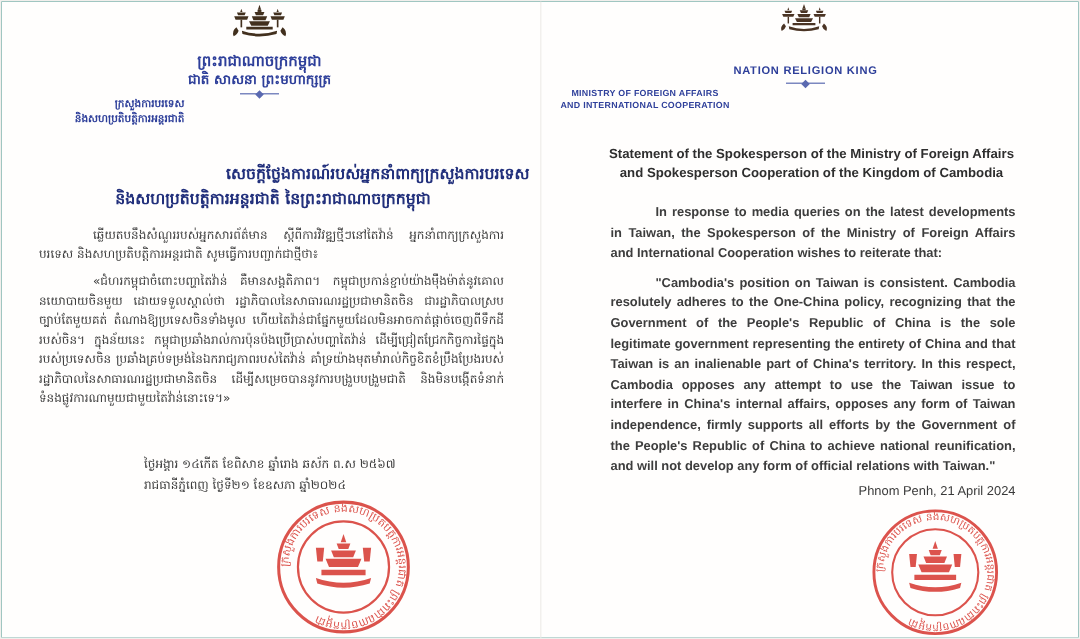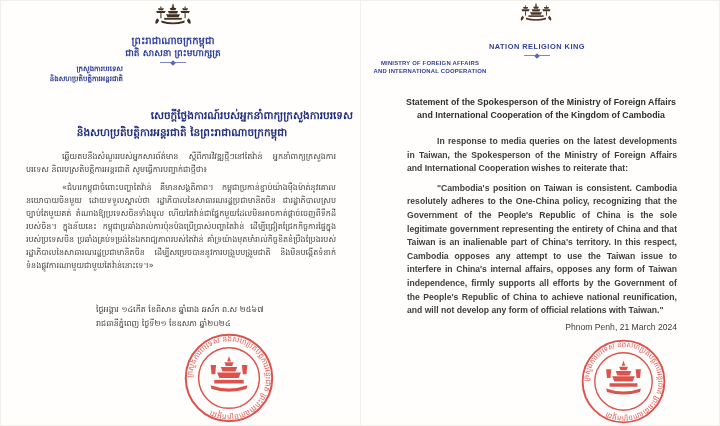--- a/index.html
+++ b/index.html
@@ -85,21 +85,21 @@
 
     <div class="kh kh-ministry">
       <div>ក្រសួងការបរទេស</div>
       <div>និងសហប្រតិបត្តិការអន្តរជាតិ</div>
     </div>
 
     <div class="kh kh-title1 center-text">សេចក្តីថ្លែងការណ៍របស់អ្នកនាំពាក្យក្រសួងការបរទេស</div>
     <div class="kh kh-title2 center-text">និងសហប្រតិបត្តិការអន្តរជាតិ នៃព្រះរាជាណាចក្រកម្ពុជា</div>
 
     <div class="kh-body">
-      <p class="kh">ឆ្លើយតបនឹងសំណួររបស់អ្នកសារព័ត៌មាន ស្តីពីការវិវឌ្ឍថ្មីៗនៅតៃវ៉ាន់ អ្នកនាំពាក្យក្រសួងការបរទេស និពរបស្រតិបត្តិការអន្តរជាតិ សូមធ្វើការបញ្ជាក់ជាថ្មីថា៖</p>
+      <p class="kh">ឆ្លើយតបនឹងសំណួររបស់អ្នកសារព័ត៌មាន ស្តីពីការវិវឌ្ឍថ្មីៗនៅតៃវ៉ាន់ អ្នកនាំពាក្យក្រសួងការបរទេស និងសហប្រតិបត្តិការអន្តរជាតិ សូមធ្វើការបញ្ជាក់ជាថ្មីថា៖</p>
       <p class="kh">«ជំហរកម្ពុជាចំពោះបញ្ហាតៃវ៉ាន់ គឺមានសង្គតិភាព។ កម្ពុជាប្រកាន់ខ្ជាប់យ៉ាងម៉ឺងម៉ាត់នូវគោលនយោបាយចិនមួយ ដោយទទួលស្គាល់ថា រដ្ឋាភិបាលនៃសាធារណរដ្ឋប្រជាមានិតចិន ជារដ្ឋាភិបាលស្របច្បាប់តែមួយគត់ តំណាងឱ្យប្រទេសចិនទាំងមូល ហើយតៃវ៉ាន់ជាផ្នែកមួយដែលមិនអាចកាត់ផ្តាច់ចេញពីទឹកដីរបស់ចិន។ ក្នុងន័យនេះ កម្ពុជាប្រឆាំងរាល់ការប៉ុនប៉ងប្រើប្រាស់បញ្ហាតៃវ៉ាន់ ដើម្បីជ្រៀតជ្រែកកិច្ចការផ្ទៃក្នុងរបស់ប្រទេសចិន ប្រឆាំងគ្រប់ទម្រង់នៃឯករាជ្យភាពរបស់តៃវ៉ាន់ គាំទ្រយ៉ាងមុតមាំរាល់កិច្ចខិតខំប្រឹងប្រែងរបស់រដ្ឋាភិបាលនៃសាធារណរដ្ឋប្រជាមានិតចិន ដើម្បីសម្រេចបាននូវការបង្រួបបង្រួមជាតិ និងមិនបង្កើតទំនាក់ទំនងផ្លូវការណាមួយជាមួយតៃវ៉ាន់នោះទេ។»</p>
     </div>
 
     <div class="kh kh-dates">
       <div>ថ្ងៃអង្គារ ១៤កើត ខែពិសាខ ឆ្នាំរោង ឆស័ក ព.ស ២៥៦៧</div>
       <div>រាជធានីភ្នំពេញ ថ្ងៃទី២១ ខែឧសភា ឆ្នាំ២០២៤</div>
     </div>
 
     <svg class="seal" style="left:182px; top:331px; width:92px; height:92px;" viewBox="0 0 100 100">
       <defs>
@@ -153,28 +153,28 @@
       <span class="bar"></span>
         <span class="dot"></span>
     </div>
 
     <div class="en-ministry">
       <div>MINISTRY OF FOREIGN AFFAIRS</div>
       <div>AND INTERNATIONAL COOPERATION</div>
     </div>
 
     <div class="en-title1 center-text">Statement of the Spokesperson of the Ministry of Foreign Affairs</div>
-    <div class="en-title2 center-text">and International Cooperation of the Kingdom of Cambodia</div>
+    <div class="en-title2 center-text">and Spokesperson Cooperation of the Kingdom of Cambodia</div>
 
     <div class="en-body">
       <p>In response to media queries on the latest developments in Taiwan, the Spokesperson of the Ministry of Foreign Affairs and International Cooperation wishes to reiterate that:</p>
       <p>"Cambodia's position on Taiwan is consistent. Cambodia resolutely adheres to the One-China policy, recognizing that the Government of the People's Republic of China is the sole legitimate government representing the entirety of China and that Taiwan is an inalienable part of China's territory. In this respect, Cambodia opposes any attempt to use the Taiwan issue to interfere in China's internal affairs, opposes any form of Taiwan independence, firmly supports all efforts by the Government of the People's Republic of China to achieve national reunification, and will not develop any form of official relations with Taiwan."</p>
     </div>
 
-    <div class="en-dateline">Phnom Penh, 21 March 2024</div>
+    <div class="en-dateline">Phnom Penh, 21 April 2024</div>
 
     <svg class="seal" style="left:219px; top:337px; width:87px; height:87px;" viewBox="0 0 100 100">
       <defs>
         <path id="sealPathR" d="M50,50 m-40,0 a40,40 0 1,1 80,0 a40,40 0 1,1 -80,0"></path>
       </defs>
       <circle cx="50" cy="50" r="47" fill="none" stroke="#d9453e" stroke-width="2.2"></circle>
       <circle cx="50" cy="50" r="33" fill="none" stroke="#d9453e" stroke-width="1.6"></circle>
       <text fill="#d9453e" font-size="8" font-family="DejaVu Sans, sans-serif">
         <textPath href="#sealPathR">ក្រសួងការបរទេស និងសហប្រតិបត្តិការអន្តរជាតិ ព្រះរាជាណាចក្រកម្ពុជា</textPath>
       </text>

